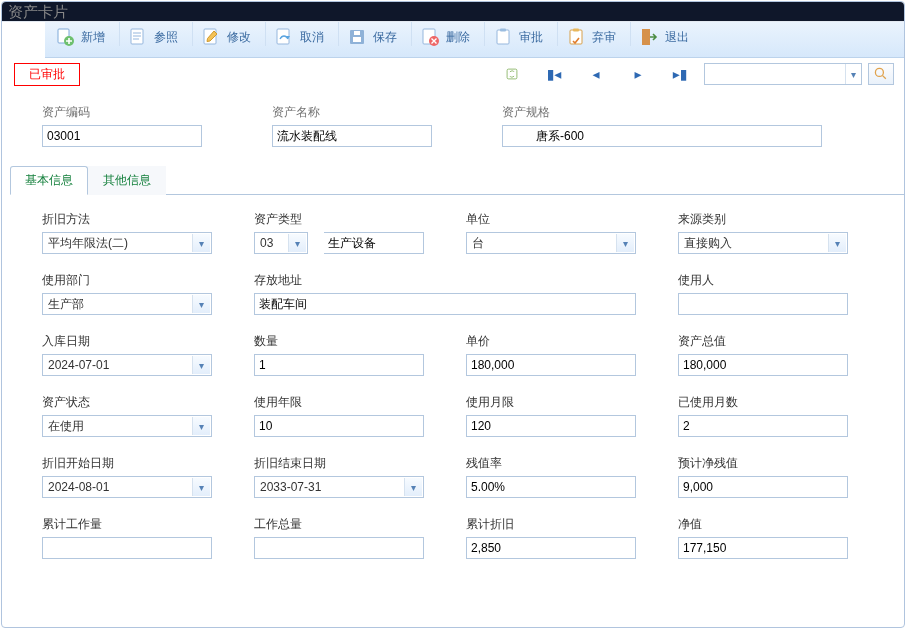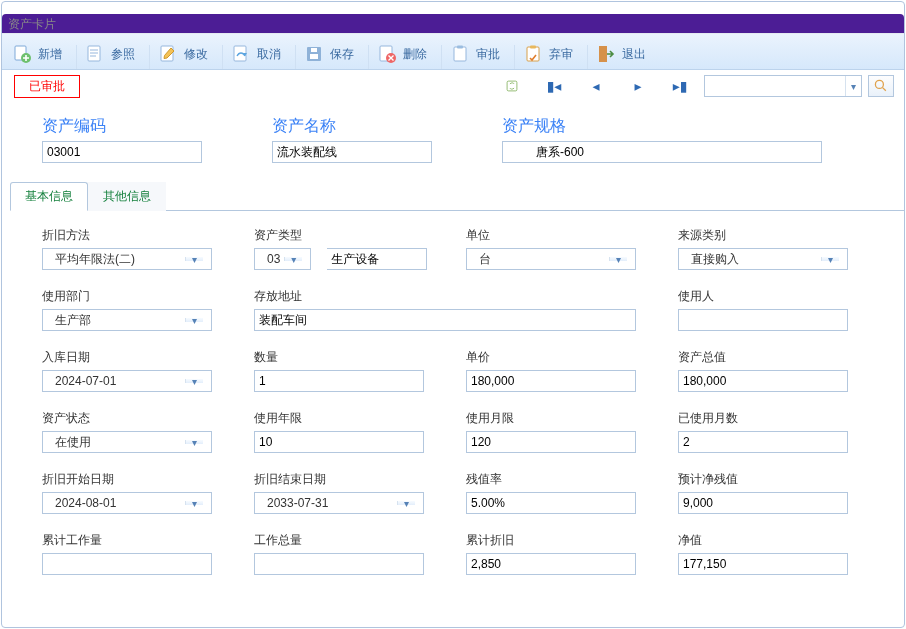--- a/index.html
+++ b/index.html
@@ -19,34 +19,34 @@
   border: 1px solid #b0c4de;
   border-radius: 4px;
   background: #fff;
   display: flex;
   flex-direction: column;
 }
 .titlebar {
   height: 20px;
   line-height: 20px;
   padding-left: 6px;
-  font-size: 12px;
+  font-size: 15px;
   color: #888;
-  background: #4c1d95;
+  background: #0f172a;
   border-bottom: 1px solid #e3e9f1;
   border-radius: 4px 4px 0 0;
-  margin-top: 12px;
 }
 .toolbar {
   height: 36px;
   background: linear-gradient(#eaf3fd, #d6e8fb);
   border-bottom: 1px solid #bcd3ec;
   display: flex;
-  align-items: flex-end;
+  align-items: flex-start;
   padding-left: 6px;
+  margin-left: 43px;
 }
 .tbtn {
   display: flex;
   align-items: center;
   height: 30px;
   padding: 0 10px 0 4px;
   color: #3a6aa0;
   cursor: pointer;
   border-radius: 3px;
 }
@@ -123,22 +123,22 @@
   cursor: pointer;
 }
 .header-fields {
   display: flex;
   gap: 50px;
   padding: 14px 40px 8px 40px;
 }
 .hf { width: 180px; }
 .hf label {
   display: block;
-  color: #3b82f6;
-  font-size: 16px;
+  color: #737373;
+  font-size: 12px;
   margin-bottom: 4px;
 }
 .hf input, .hf .combo {
   width: 160px;
 }
 input.txt, .combo {
   height: 22px;
   border: 1px solid #b3c7de;
   font-size: 12px;
   padding: 0 4px;
@@ -183,21 +183,21 @@
 }
 .field label {
   display: block;
   font-size: 12px;
   color: #333;
   margin-bottom: 4px;
 }
 .combo {
   display: flex;
   align-items: center;
-  padding: 8px;
+  padding: 1px;
 }
 .combo .cval {
   flex: 1;
   padding: 0 4px;
   white-space: nowrap;
   overflow: hidden;
 }
 .combo .cdd {
   width: 18px;
   height: 100%;

